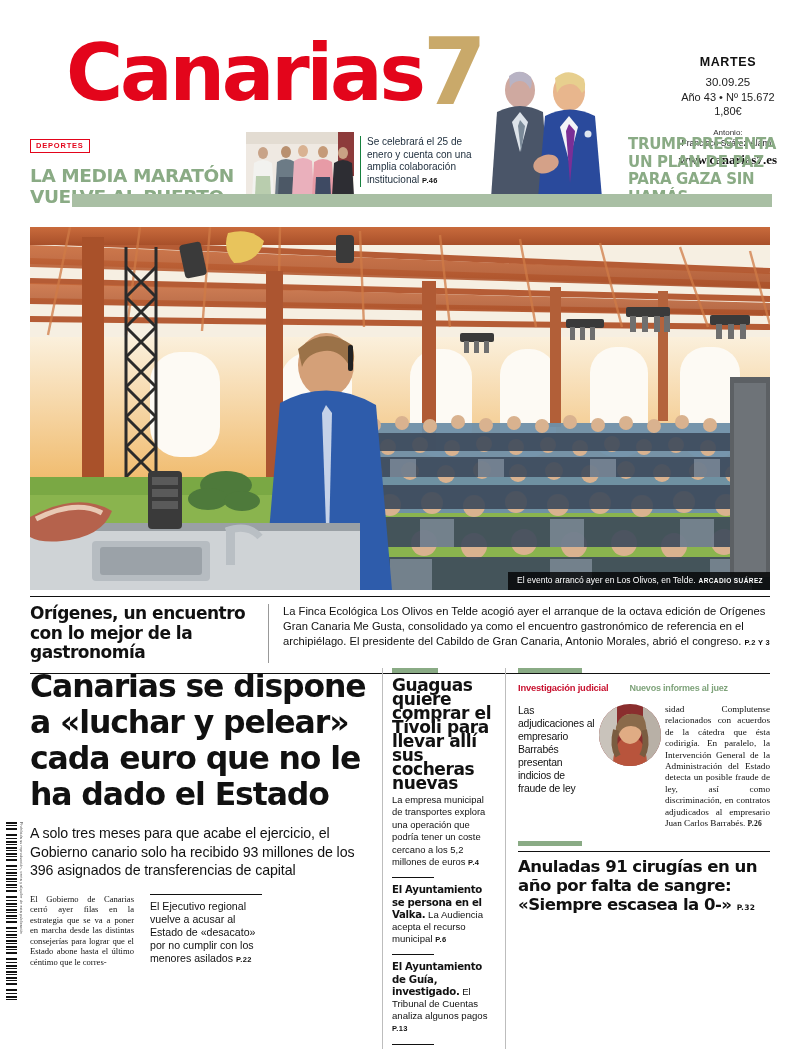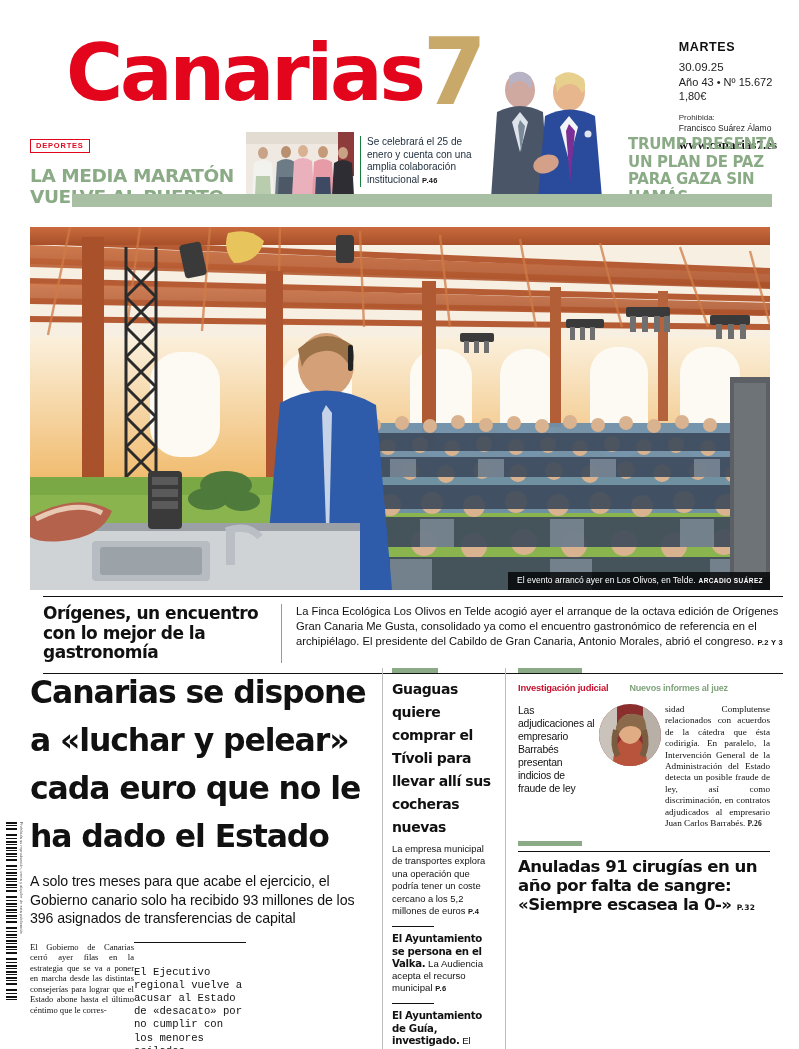--- a/index.html
+++ b/index.html
@@ -19,22 +19,22 @@
     font-family: "DejaVu Sans", sans-serif;
     font-weight: 700; font-size: 78px; line-height: 78px;
     letter-spacing: -3.2px;
   }
   .logo-text { color: #e3051b; }
   .logo-seven {
     color: #c9a96a; font-size: 92px; line-height: 78px;
     letter-spacing: -6px; vertical-align: -4px;
   }
   .nameplate-info {
-    position: absolute; right: 22px; top: 39px;
-    text-align: left; line-height: 1.32; margin-left: 22px;
+    position: absolute; right: 22px; top: 54px;
+    text-align: center; line-height: 1.32; margin-left: 22px;
   }
   .np-day { font-size: 12.5px; font-weight: 700; letter-spacing: 0.6px; color:#111; }
   .np-date { font-size: 11.5px; color:#222; margin-top: 4px; }
   .np-issue { font-size: 11px; color:#222; }
   .np-price { font-size: 11px; color:#222; }
   .np-dir-label { font-size: 8px; color:#333; margin-top: 9px; }
   .np-dir-name { font-size: 8.5px; color:#222; }
   .np-web { font-size: 13px; font-weight: 700; color:#111; margin-top: 2px; font-family: Liberation Serif, serif; }
 
   .trump-photo {
@@ -75,21 +75,21 @@
 
   
   .hero { position: absolute; left: 30px; top: 227px; width: 740px; height: 363px; overflow: hidden; }
   .hero-caption {
     position: absolute; right: 0; bottom: 0; background: rgba(0,0,0,0.78);
     color: #fff; font-size: 8.5px; line-height: 12px; padding: 2px 7px 3px 9px;
     white-space: nowrap;
   }
   .hero-credit { font-size: 6.5px; font-weight: 700; letter-spacing: 0.4px; margin-left: 3px; }
 
-  .hero-block { position: absolute; left: 30px; top: 596px; width: 740px; margin-left: 13px; }
+  .hero-block { position: absolute; left: 30px; top: 596px; width: 740px; }
   .hero-rule-top { border-top: 1.6px solid #111; width: 100%; }
   .hero-row { display: flex; padding-top: 7px; }
   .hero-title {
     width: 238px; padding-right: 12px;
     font-family: "DejaVu Sans", sans-serif; font-weight: 700;
     font-size: 17px; line-height: 19.5px; letter-spacing: -0.5px; color:#111;
   }
   .hero-sum {
     flex: 1; border-left: 1px solid #999; padding-left: 14px;
     font-size: 11.2px; line-height: 15.2px; color: #111;
@@ -97,42 +97,42 @@
   .hero-rule-bot { border-top: 1.6px solid #111; margin-top: 10px; }
 
   
   .lower { position: absolute; left: 30px; top: 668px; width: 740px; display: flex; }
   .col-left  { width: 352px; padding-right: 10px; }
   .col-mid   { width: 123px; padding: 0 9px; border-left: 1px solid #bdbdbd; }
   .col-right { width: 265px; padding-left: 12px; border-left: 1px solid #bdbdbd; }
 
   .lead-head {
     font-family: "DejaVu Sans", sans-serif; font-weight: 700;
-    font-size: 31.5px; line-height: 48px; letter-spacing: -1.1px; color: #111;
+    font-size: 31.5px; line-height: 36px; letter-spacing: -1.1px; color: #111;
   }
   .lead-sum {
     font-size: 14.2px; line-height: 18.5px; color: #111; margin-top: 12px;
     letter-spacing: -0.1px;
   }
   .lead-cols { display: flex; margin-top: 14px; }
   .lead-c {
     width: 104px; font-family: "Liberation Serif", serif;
     font-size: 8.6px; line-height: 10.6px; text-align: justify; color: #111;
   }
   .lead-side {
-    width: 112px; border-top: 1.4px solid #111; padding-top: 23px; margin-left: 0;
-    font-size: 10.6px; line-height: 13.2px; color: #111; font-family: Liberation Mono, monospace;
+    width: 112px; border-top: 1.4px solid #111; padding-top: 5px; margin-left: 16px;
+    font-size: 10.6px; line-height: 13.2px; color: #111;
   }
 
   .greenbar { width: 46px; height: 5px; background: #8aab85; margin-bottom: 5px; }
   .greenbar-wide { width: 64px; height: 5px; background: #8aab85; }
 
   .mid-head {
     font-family: "DejaVu Sans", sans-serif; font-weight: 700;
-    font-size: 14px; line-height: 23px; letter-spacing: -0.4px; color:#111;
+    font-size: 17px; line-height: 14px; letter-spacing: -0.4px; color:#111;
   }
   .mid-body { font-size: 9.4px; line-height: 12.4px; color:#111; margin-top: 4px; }
   .mid-rule { border-top: 1px solid #111; width: 42px; margin: 8px 0 6px 0; }
   .mid-brief { font-size: 9.6px; line-height: 12.2px; color:#111; }
   .mid-brief b { font-family: "DejaVu Sans", sans-serif; font-size: 10.2px; letter-spacing:-0.3px; }
 
   .kicker-line { margin: 4px 0 3px 0; }
   .kicker-red { color: #c8102e; font-weight: 700; font-size: 9.4px; letter-spacing: -0.2px; }
   .kicker-green { color: #7fa37b; font-weight: 700; font-size: 9px; letter-spacing: -0.2px; margin-left: 21px; }
   .right-head {
@@ -203,21 +203,21 @@
 
         <ellipse cx="59" cy="102" rx="13" ry="9" fill="#d4a188" transform="rotate(-18 59 102)"></ellipse>
       </svg>
     </div>
 
     <div class="nameplate-info">
       <div class="np-day">MARTES</div>
       <div class="np-date">30.09.25</div>
       <div class="np-issue">Año 43 • Nº 15.672</div>
       <div class="np-price">1,80€</div>
-      <div class="np-dir-label">Prohibida:</div>
+      <div class="np-dir-label">Antonio:</div>
       <div class="np-dir-name">Francisco Suárez Álamo</div>
       <div class="np-web">www.canarias7.es</div>
     </div>
   </div>
 
   <div class="teasers">
 
     <div class="tz-left">
       <span class="tz-deportes">DEPORTES</span>
       <div class="tz-head">LA MEDIA MARATÓN VUELVE AL PUERTO</div>

